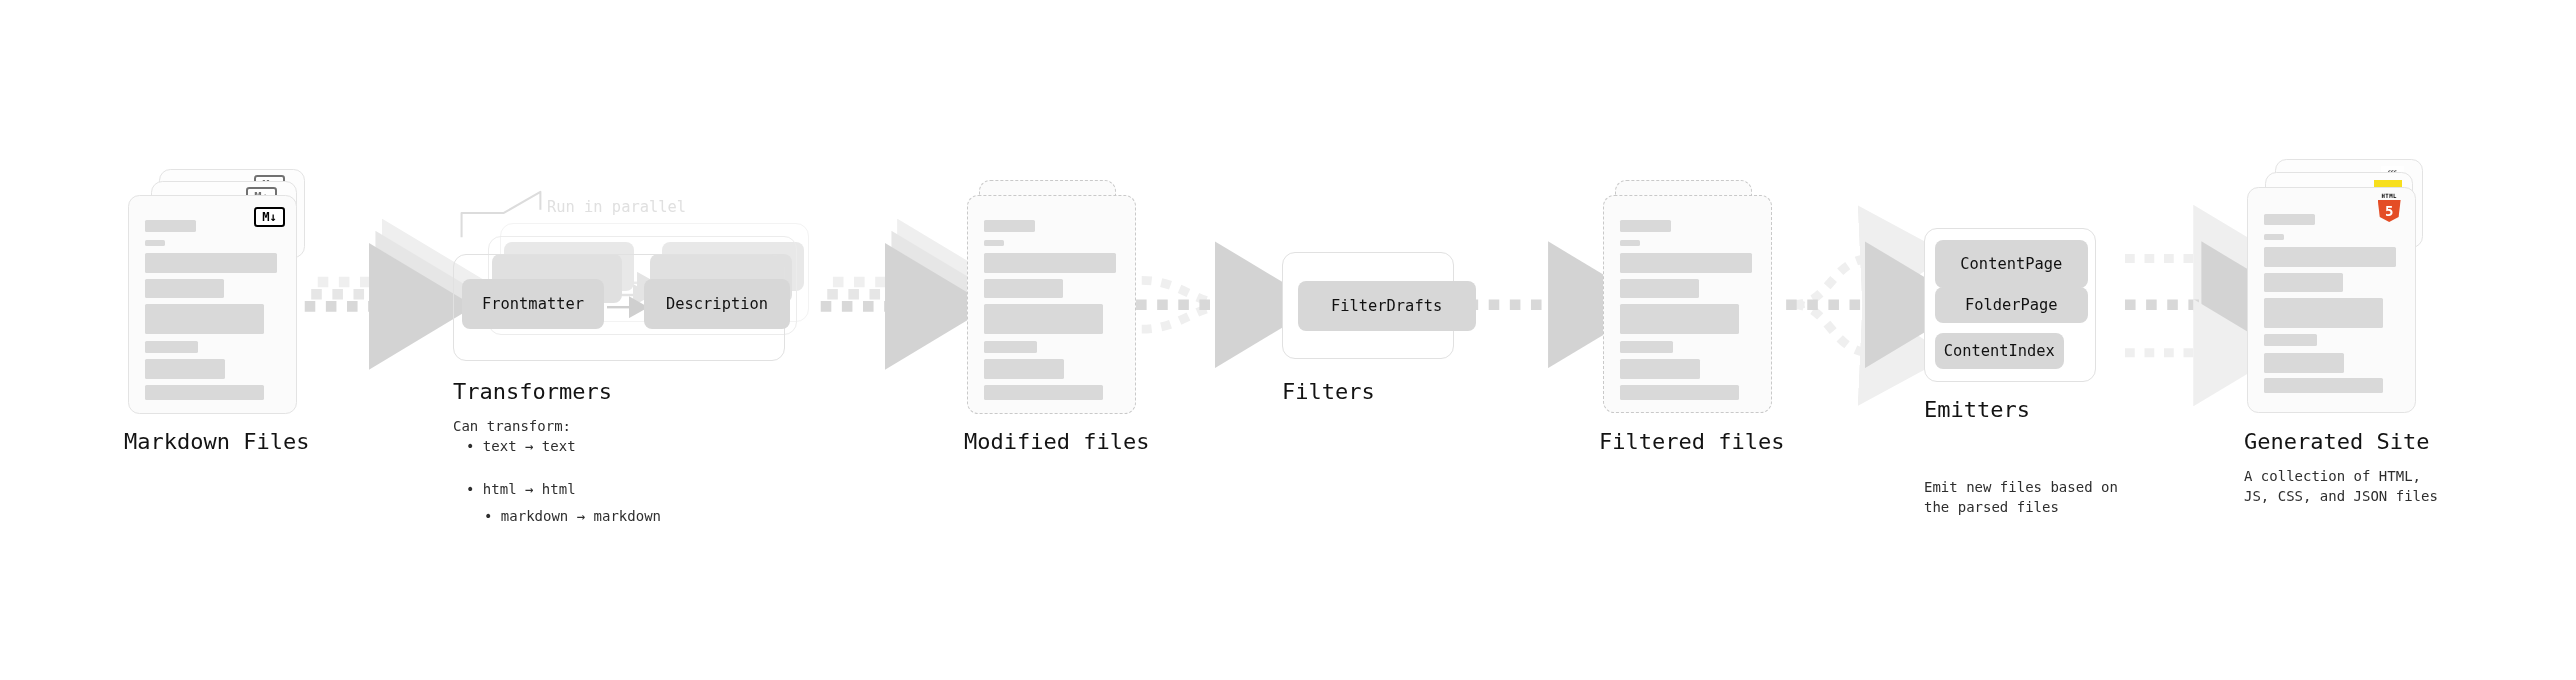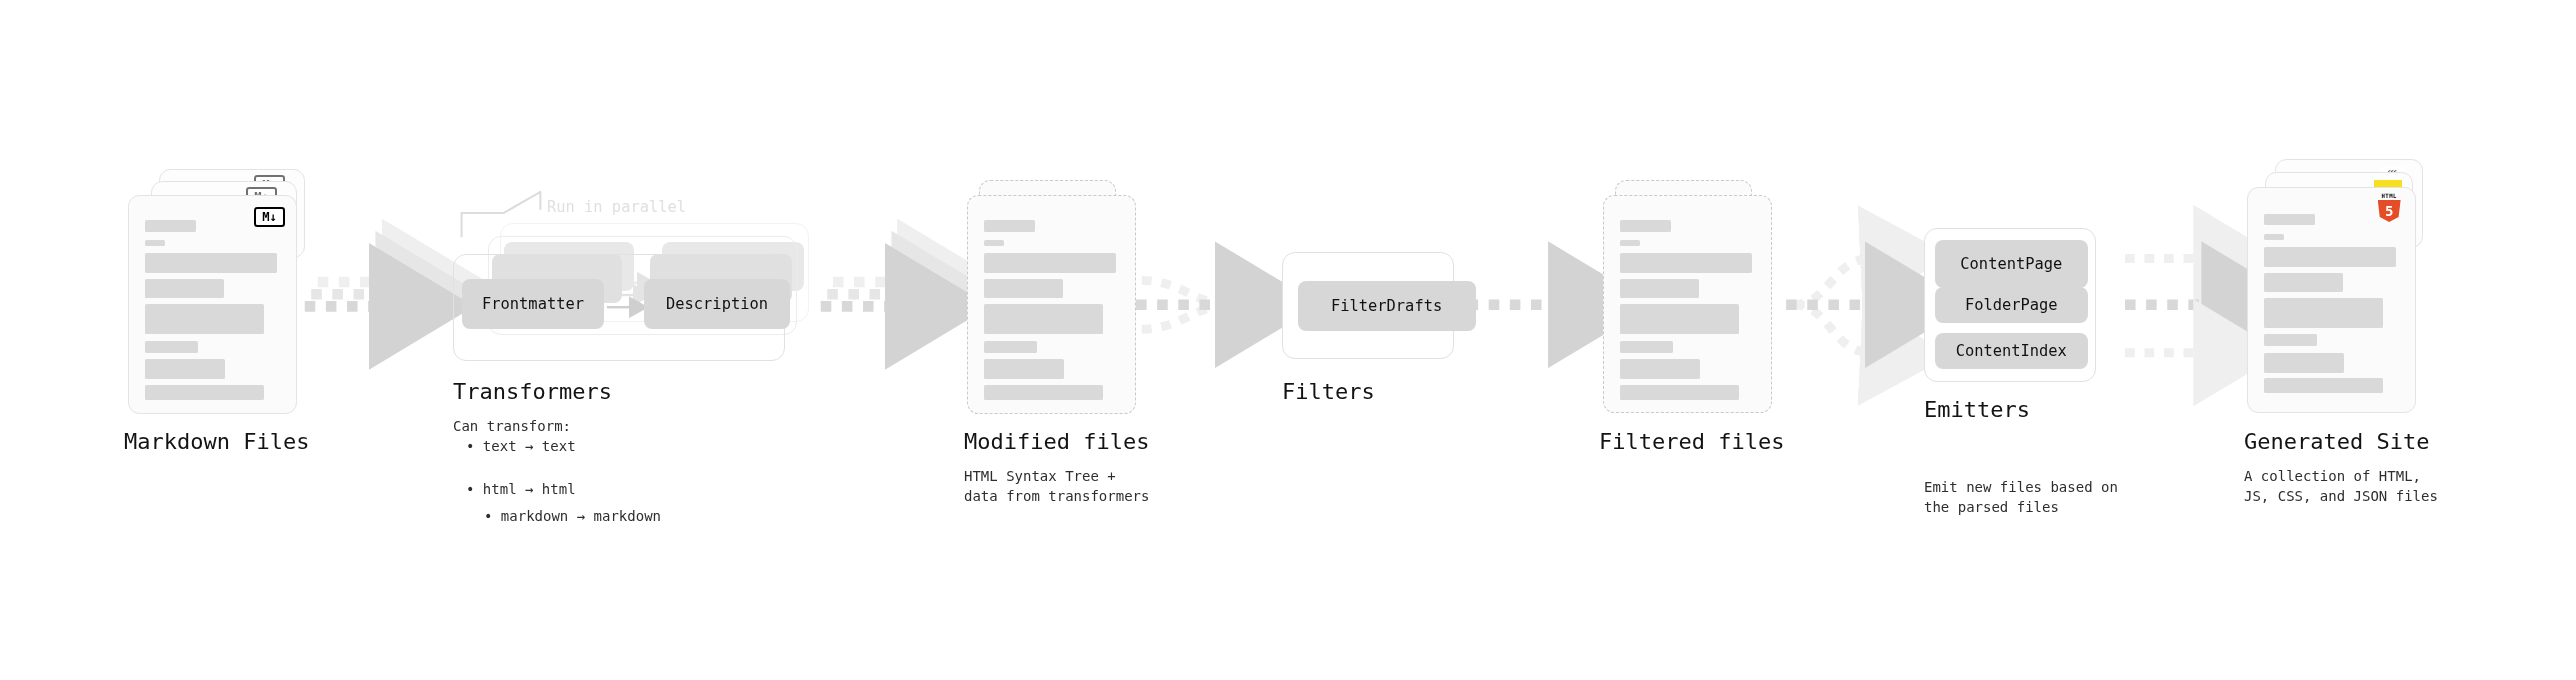--- a/index.html
+++ b/index.html
@@ -232,22 +232,20 @@
       <div class="bar" style="left:16.3px; top:44px; width:19.5px; height:5.7px;"></div>
       <div class="bar" style="left:16.3px; top:57px; width:132px; height:20.3px;"></div>
       <div class="bar" style="left:16.3px; top:83px; width:79px; height:18.7px;"></div>
       <div class="bar" style="left:16.3px; top:108px; width:119px; height:30px;"></div>
       <div class="bar" style="left:16.3px; top:145px; width:53px; height:12.2px;"></div>
       <div class="bar" style="left:16.3px; top:163px; width:80px; height:19.5px;"></div>
       <div class="bar" style="left:16.3px; top:189px; width:119px; height:14.6px;"></div>
     </div>
   </div>
   <div class="cap-title" style="left:964px; top:429px;">Modified files</div>
-  <div class="cap-sub" style="left:964px; top:466px;">HTML Syntax Tree +
-data from transformers</div>
 
   <div class="group-box" style="left:1282px; top:252px; width:172px; height:107px;">
     <div class="pill" style="left:14.6px; top:28px; width:178px; height:50px;">FilterDrafts</div>
   </div>
   <div class="cap-title" style="left:1282px; top:379px;">Filters</div>
 
   <div class="stack">
     <div class="doc-card dashed" style="left:1615px; top:180px; width:137px; height:65px;"></div>
     <div class="doc-card dashed" style="left:1603px; top:195px; width:169px; height:218px;">
       <div class="bar" style="left:16.3px; top:24.4px; width:51px; height:11.4px;"></div>
@@ -258,21 +256,21 @@
       <div class="bar" style="left:16.3px; top:145px; width:53px; height:12.2px;"></div>
       <div class="bar" style="left:16.3px; top:163px; width:80px; height:19.5px;"></div>
       <div class="bar" style="left:16.3px; top:189px; width:119px; height:14.6px;"></div>
     </div>
   </div>
   <div class="cap-title" style="left:1599px; top:429px;">Filtered files</div>
 
   <div class="group-box" style="left:1924px; top:228px; width:172px; height:154px;">
     <div class="pill" style="left:9.8px; top:11.4px; width:153px; height:48px;">ContentPage</div>
     <div class="pill" style="left:9.8px; top:58px; width:153px; height:36px;">FolderPage</div>
-    <div class="pill" style="left:9.8px; top:104px; width:153px; height:36px;">ContentIndex</div>
+    <div class="pill" style="left:9.8px; top:104px; width:129px; height:36px;">ContentIndex</div>
   </div>
   <div class="cap-title" style="left:1924px; top:397px;">Emitters</div>
   <div class="cap-sub" style="left:1924px; top:434px;margin-top:43px;">Emit new files based on
 the parsed files</div>
 
   <div class="stack">
     <div class="doc-card ghost" style="left:2275px; top:159px; width:148px; height:89px;"></div>
     <div class="css-badge" style="left:2381px; top:166px;">
       <span class="txt">CSS</span>
       <span class="ul"></span>

